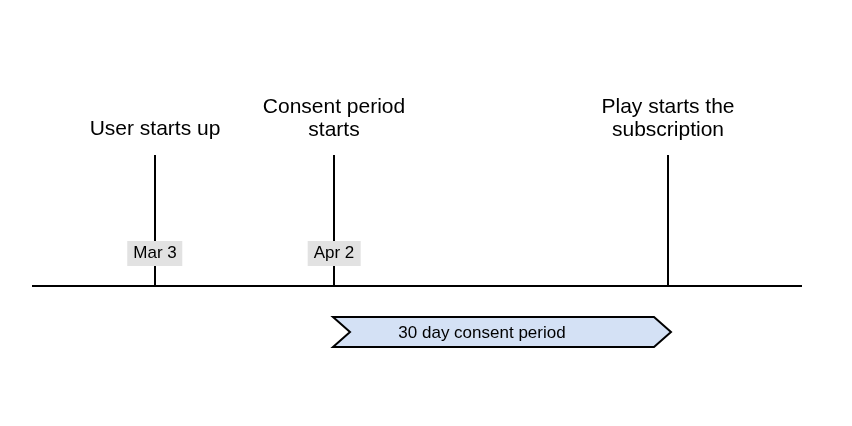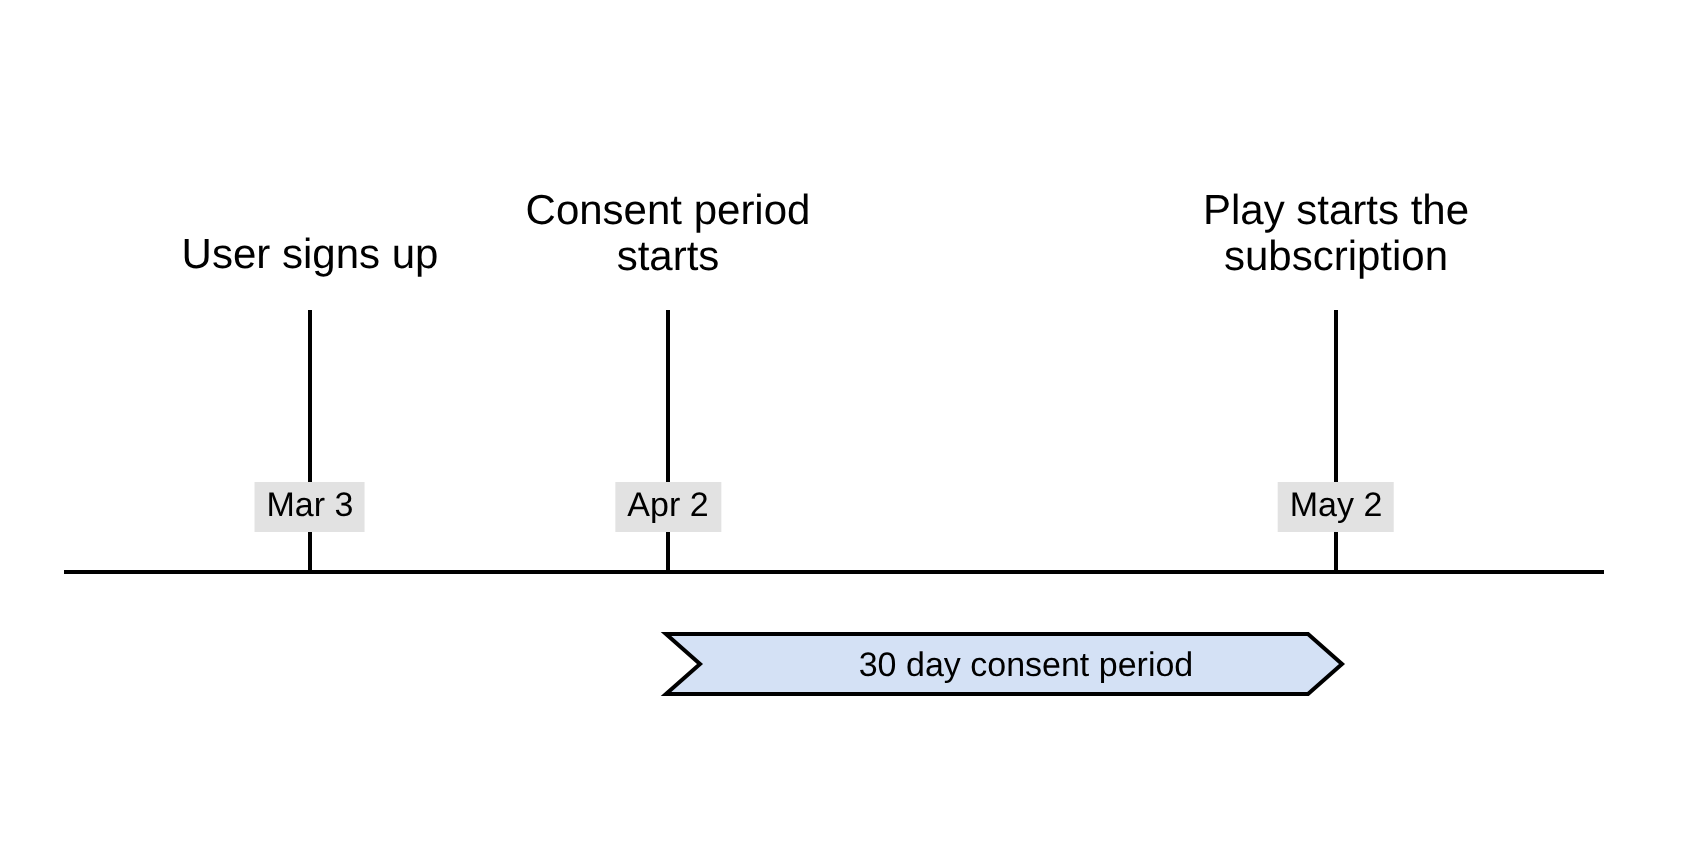--- a/index.html
+++ b/index.html
@@ -82,29 +82,28 @@
 
     <line class="axis-line" x1="32" y1="286" x2="802" y2="286"></line>
 
     <line class="tick-line" x1="155" y1="155" x2="155" y2="287"></line>
     <line class="tick-line" x1="334" y1="155" x2="334" y2="287"></line>
     <line class="tick-line" x1="668" y1="155" x2="668" y2="287"></line>
 
     <polygon class="banner-shape" points="333,317 654,317 671,332 654,347 333,347 350,332"></polygon>
   </svg>
 
-  <div class="event-label" style="left:155px; top:116px; width:220px;">User signs up</div>
+  <div class="event-label" style="left:155px; top:116px; width:220px;">User starts up</div>
 
   <div class="event-label" style="left:334px; top:94px; width:220px;">Consent period
 starts</div>
 
   <div class="event-label" style="left:668px; top:94px; width:230px;">Play starts the
 subscription</div>
 
   <div class="date-chip" style="left:155px; top:241px;">Mar 3</div>
 
   <div class="date-chip" style="left:334px; top:241px;">Apr 2</div>
 
-  <div class="date-chip" style="left:668px; top:241px;">May 2</div>
 
-  <div class="banner-label" style="left:513px; top:333px;">30 day consent period</div>
+  <div class="banner-label" style="left:482px; top:333px;">30 day consent period</div>
 
 </div>
 
 </body></html>

